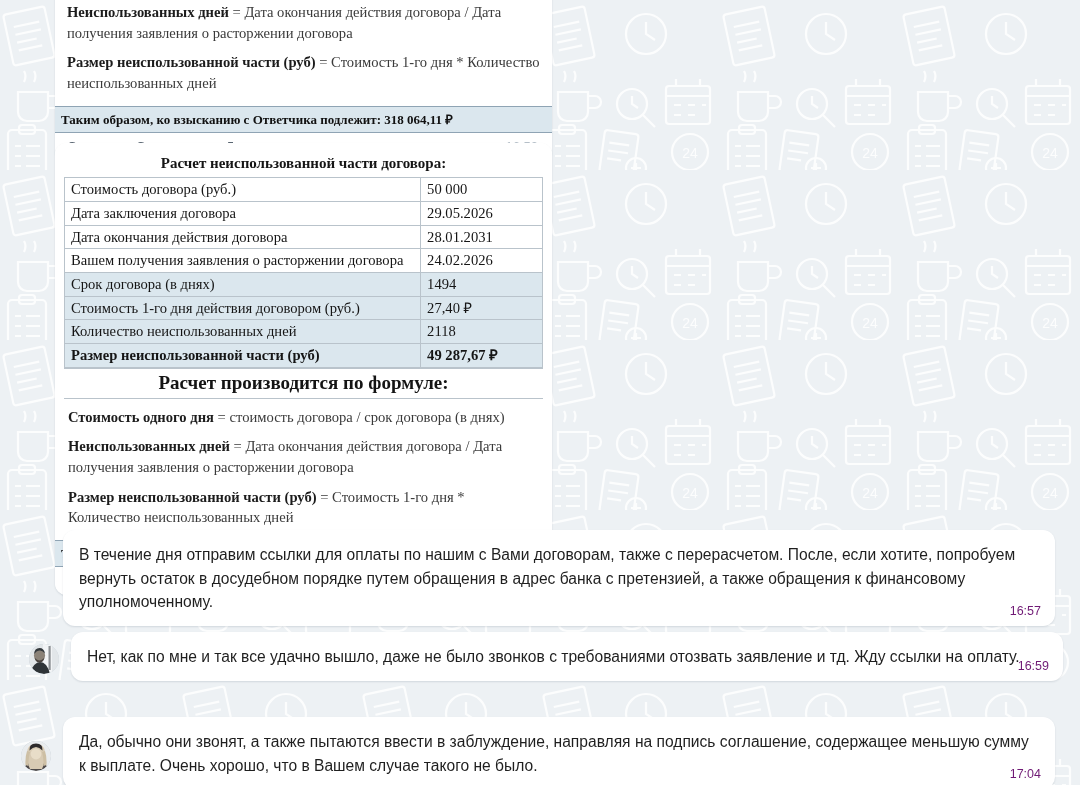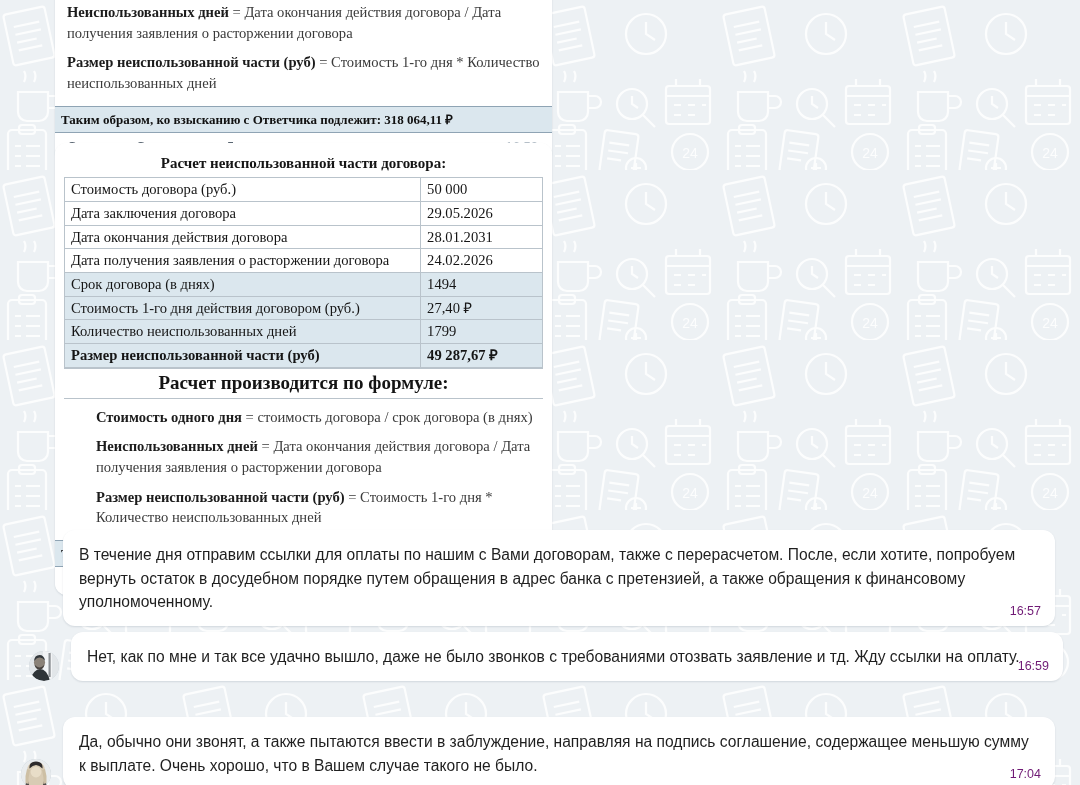--- a/index.html
+++ b/index.html
@@ -130,21 +130,21 @@
     border-top: 1px solid #b9c3cb;
     border-bottom: 1px solid #b9c3cb;
     padding: 3px 6px 4px 6px;
     color: #141414;
   }
 
   
   .msg-row {
     position: absolute;
     display: flex;
-    align-items: flex-end;
+    align-items: center;
     padding-left: 17px;
   }
   .avatar {
     width: 30px;
     height: 30px;
     border-radius: 50%;
     overflow: hidden;
     flex: 0 0 30px;
     margin-top: 6px;
     background: #c9d2d9;
@@ -251,45 +251,45 @@
             </tr>
             <tr>
               <td class="label">Дата заключения договора</td>
               <td class="value">29.05.2026</td>
             </tr>
             <tr>
               <td class="label">Дата окончания действия договора</td>
               <td class="value">28.01.2031</td>
             </tr>
             <tr>
-              <td class="label">Дата получения заявления о расторжении договора</td>
+              <td class="label">Вашем получения заявления о расторжении договора</td>
               <td class="value">24.02.2026</td>
             </tr>
             <tr class="shade">
               <td class="label">Срок договора (в днях)</td>
               <td class="value">1494</td>
             </tr>
             <tr class="shade">
               <td class="label">Стоимость 1-го дня действия договором (руб.)</td>
               <td class="value">27,40 ₽</td>
             </tr>
             <tr class="shade">
               <td class="label">Количество неиспользованных дней</td>
-              <td class="value">1799</td>
+              <td class="value">2118</td>
             </tr>
             <tr class="shade bold">
               <td class="label">Размер неиспользованной части (руб)</td>
               <td class="value">49 287,67 ₽</td>
             </tr>
           </tbody>
         </table>
 
         <div class="formula-hdr">Расчет производится по формуле:</div>
 
-        <div style="padding-top:8px;margin-left:28px;">
+        <div style="padding-top:8px;">
           <p class="para">
             <b>Стоимость одного дня</b><span class="lite"> = стоимость договора / срок договора (в днях)</span>
           </p>
           <p class="para">
             <b>Неиспользованных дней</b><span class="lite"> = Дата окончания действия договора / Дата получения заявления о расторжении договора</span>
           </p>
           <p class="para">
             <b>Размер неиспользованной части (руб)</b><span class="lite"> = Стоимость 1-го дня * Количество неиспользованных дней</span>
           </p>
         </div>

